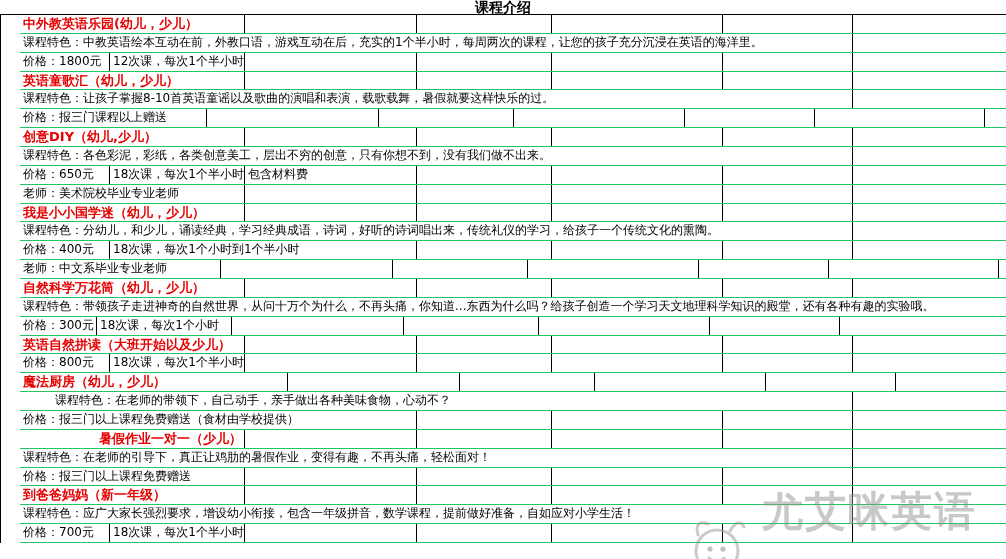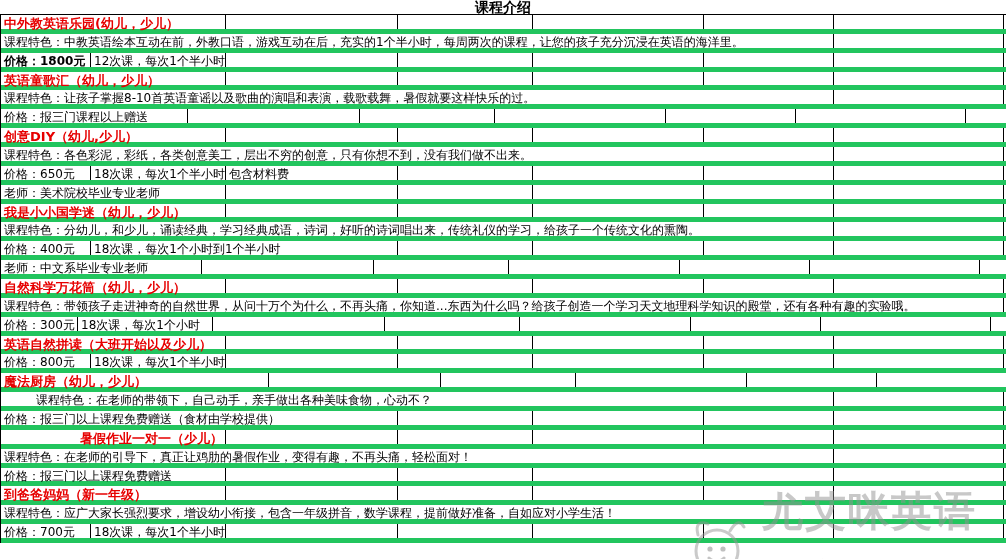--- a/index.html
+++ b/index.html
@@ -1,21 +1,21 @@
 <!DOCTYPE html>
 <html><head>
 <meta charset="utf-8">
 <style>
   html,body{margin:0;padding:0;background:#fff;width:1006px;height:559px;overflow:hidden;
     font-family:"DejaVu Sans","Liberation Sans",sans-serif;}
   .page{position:relative;width:1006px;height:559px;background:#fff;}
   .page-title{position:absolute;top:0;left:0;width:100%;height:14px;text-align:center;
     font-size:14px;font-weight:bold;color:#000;line-height:14px;}
   .course-table{position:absolute;top:14px;left:0;width:1006px;border-top:1px solid #000;border-left:1px solid #000;}
-  .row{display:flex;height:18.86px;border-bottom:5px solid #22c55e;box-sizing:border-box;align-items:flex-start;}
+  .row{display:flex;height:18.86px;border-bottom:1px solid #22c55e;box-sizing:border-box;align-items:flex-start;margin-left:19px;}
   .cell{flex:0 0 auto;box-sizing:border-box;border-right:1px solid #000;height:100%;
     font-size:12px;line-height:17px;color:#000;padding:0 2px 0 3px;white-space:nowrap;overflow:visible;}
   .c-title{color:#e60000;font-weight:bold;font-size:13px;line-height:17px;}
   .c-feature{}
   .c-teacher{}
   .watermark{position:absolute;left:686px;top:476px;display:flex;align-items:center;gap:6px;
     pointer-events:none;z-index:5;}
   .watermark-text{font-size:41px;font-weight:bold;color:rgba(145,145,145,0.50);letter-spacing:2px;line-height:70px;}
 </style>
 </head>
@@ -32,21 +32,21 @@
         <div class="cell" style="width: 135px;"></div>
         <div class="cell" style="width: 171px;"></div>
         <div class="cell" style="width: 130px;"></div>
         <div class="cell" style="width: 170px;"></div>
       </div>
       <div class="row">
         <div class="cell c-feature" style="width: 833px;">课程特色：中教英语绘本互动在前，外教口语，游戏互动在后，充实的1个半小时，每周两次的课程，让您的孩子充分沉浸在英语的海洋里。</div>
         <div class="cell" style="width: 170px;"></div>
       </div>
       <div class="row">
-        <div class="cell" style="width: 90px; font-weight: bold;">价格：1800元</div>
+        <div class="cell" style="width: 90px;">价格：1800元</div>
         <div class="cell" style="width: 135px;">12次课，每次1个半小时</div>
         <div class="cell" style="width: 172px;"></div>
         <div class="cell" style="width: 135px;"></div>
         <div class="cell" style="width: 171px;"></div>
         <div class="cell" style="width: 130px;"></div>
         <div class="cell" style="width: 170px;"></div>
       </div>
       <div class="row">
         <div class="cell c-title" style="width: 225px;">英语童歌汇（幼儿，少儿）</div>
         <div class="cell" style="width: 172px;"></div>

